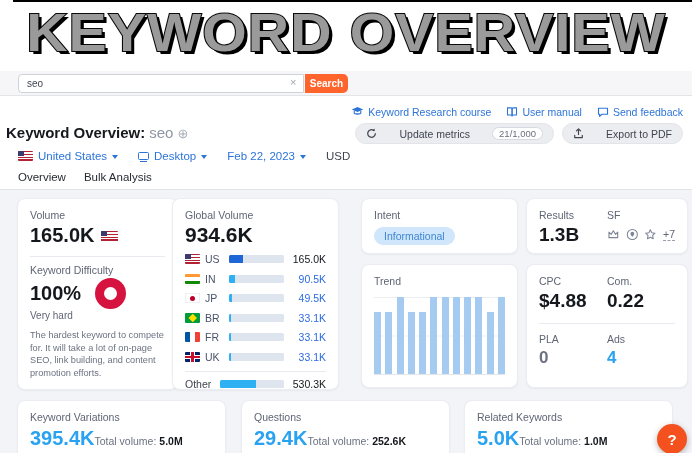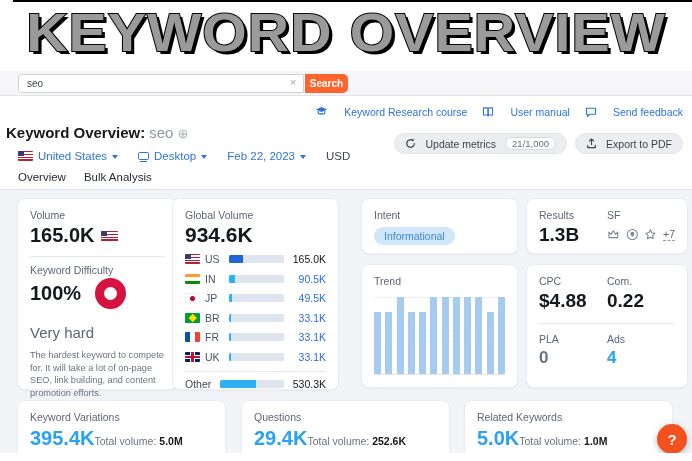--- a/index.html
+++ b/index.html
@@ -16,30 +16,30 @@
   
   .search-strip { position:absolute; top:71px; left:0; right:0; height:25px; background:#f6f6f8; border-bottom:1px solid #e3e4e8; }
   .search-input { position:absolute; left:18px; top:3px; width:286px; height:19px; border:1px solid #cfd2d9; border-radius:4px 0 0 4px; font-size:10px; color:#3f4450; padding:0 20px 0 8px; outline:none; font-family:"Liberation Sans",sans-serif; }
   .clear-x { position:absolute; left:290px; top:5px; font-size:11px; color:#a0a5af; cursor:pointer; }
   .search-btn { position:absolute; left:305px; top:3px; width:43px; height:19px; background:#ff642d; border:none; border-radius:0 5px 5px 0; color:#fff; font-size:10px; font-weight:bold; font-family:"Liberation Sans",sans-serif; }
 
   
   .breadcrumb { position:absolute; top:107px; left:18px; font-size:10.5px; color:#6e7482; }
   .breadcrumb .sep { margin:0 5px; color:#9aa0ab; }
   .toolbar-links { position:absolute; top:105px; right:9px; display:flex; gap:15px; font-size:10.5px; color:#2d74d9; }
-  .tlink { display:flex; align-items:center; gap:16px; cursor:pointer;text-align:center; }
+  .tlink { display:flex; align-items:center; gap:4px; cursor:pointer;text-align:center; }
   .tlink svg { flex:0 0 auto; }
 
   .page-title { position:absolute; top:124px; left:6px; font-size:15px; color:#16181d; }
   .page-title .prefix { font-weight:bold; }
   .page-title .kw { color:#8f96a3; margin-left:4px; }
   .page-title .add { color:#a6adb8; margin-left:4px; font-size:13px; }
 
   .action-buttons { position:absolute; top:123px; right:9px; display:flex; gap:8px; }
-  .pill-btn { display:flex; align-items:center; gap:9px; background:#ebedf1; border:1px solid #e2e4e9; border-radius:13px; padding:3px 10px; font-size:10.5px; color:#40454f; cursor:pointer;margin-top:10px; }
+  .pill-btn { display:flex; align-items:center; gap:22px; background:#ebedf1; border:1px solid #e2e4e9; border-radius:13px; padding:3px 10px; font-size:10.5px; color:#40454f; cursor:pointer; }
   .quota-badge { background:#fff; border:1px solid #d6d9df; border-radius:9px; padding:0 6px; font-size:9.5px; color:#6a707c; }
 
   .filters { position:absolute; top:150px; left:18px; display:flex; gap:20px; align-items:center; font-size:11.5px; }
   .filter { display:flex; align-items:center; gap:5px; color:#2d74d9; cursor:pointer; }
   .filter.plain { color:#3f4450; cursor:default; }
   .caret { width:0; height:0; border-left:3.5px solid transparent; border-right:3.5px solid transparent; border-top:4px solid currentColor; margin-top:2px; }
 
   .tabs { position:absolute; top:171px; left:18px; display:flex; gap:18px; font-size:11.5px; color:#262a31; }
   .tab { padding-bottom:6px; cursor:pointer; }
   .tab.active { border-bottom:3px solid #2d74d9; font-weight:400; }
@@ -58,21 +58,21 @@
   #card-cpc      { left:526px; top:264px; width:162px; height:124px; }
   #card-variations { left:17px;  top:400px; width:209px; height:70px; }
   #card-questions  { left:241px; top:400px; width:209px; height:70px; }
   #card-related    { left:464px; top:400px; width:209px; height:70px; }
 
   .card-div { border:none; border-top:1px solid #e8eaef; margin:9px 0 7px; }
 
   .kd-row { display:flex; align-items:center; margin-top:2px; }
   .kd-val { font-size:20px; font-weight:bold; color:#14171c; }
   .donut { width:31px; height:31px; border-radius:50%; border:9px solid #d6123f; margin-left:14px; }
-  .kd-level { font-size:15px; color:#5f6575; margin-top:15px; }
+  .kd-level { font-size:10px; color:#5f6575; margin-top:1px; }
   .kd-desc { font-size:9.2px; color:#6b7280; line-height:1.38; margin-top:8px; }
 
   .flag { display:inline-block; width:15px; height:10px; border-radius:1px; position:relative; overflow:hidden; flex:0 0 auto; }
   .flag-us { background:repeating-linear-gradient(#b22234 0 1.4px,#fff 1.4px 2.8px); }
   .flag-us::after { content:""; position:absolute; left:0; top:0; width:6px; height:5px; background:#3c3b6e; }
   .flag-in { background:linear-gradient(#f93 0 33%,#fff 33% 66%,#128807 66% 100%); }
   .flag-jp { background:#fff; box-shadow:inset 0 0 0 0.5px #e0e1e5; }
   .flag-jp::after { content:""; position:absolute; left:50%; top:50%; width:5px; height:5px; margin:-2.5px 0 0 -2.5px; border-radius:50%; background:#bc002d; }
   .flag-br { background:#009b3a; }
   .flag-br::after { content:""; position:absolute; left:50%; top:50%; width:5.5px; height:5.5px; margin:-2.75px 0 0 -2.75px; background:#fedf00; transform:rotate(45deg); }

